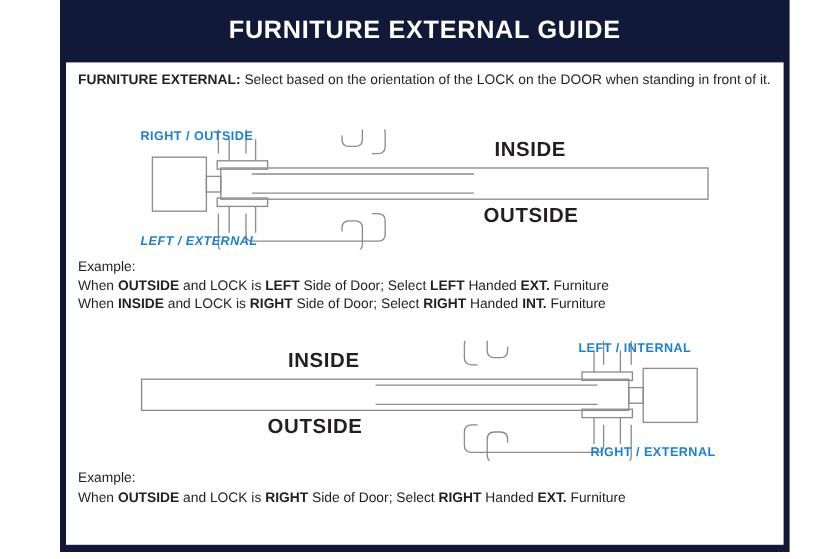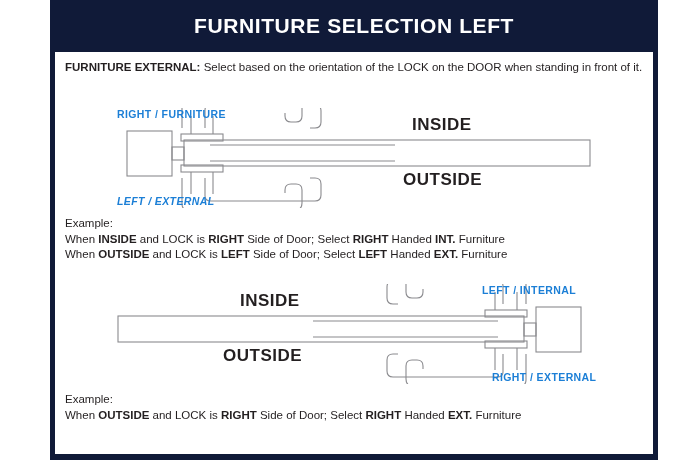--- a/index.html
+++ b/index.html
@@ -120,21 +120,21 @@
   .example .ln { white-space: nowrap; }
 </style>
 </head>
 <body>
 
 <div class="page">
 
   <div class="frame">
 
     <div class="title-bar">
-      <div class="title-text">FURNITURE SELECTION LEFT</div>
+      <div class="title-text">FURNITURE EXTERNAL GUIDE</div>
     </div>
 
     <div class="card">
 
       <div class="intro">
         <b>FURNITURE EXTERNAL:</b>
         <span>Select based on the orientation of the LOCK on the DOOR when standing in front of it.</span>
       </div>
 
       <div class="diagram" id="diagram-1">
@@ -164,31 +164,31 @@
             <path d="M 127 20 L 127 -6 Q 127 -12 133 -12 L 240 -12 Q 247 -12 247 -5 L 247 8 Q 247 14 241 14 L 236 14 Q 230 14 230 8 L 230 5"></path>
 
             <path d="M 150 20 L 150 2 Q 150 -3 156 -3 L 260 -3 Q 266 -3 266 3 L 266 14 Q 266 20 260 20 L 255 20"></path>
 
             <path d="M 127 70 L 127 96 Q 127 102 133 102 L 240 102 Q 247 102 247 95 L 247 82 Q 247 76 241 76 L 236 76 Q 230 76 230 82 L 230 85"></path>
 
             <path d="M 150 70 L 150 88 Q 150 93 156 93 L 260 93 Q 266 93 266 87 L 266 76 Q 266 70 260 70 L 255 70"></path>
           </g>
         </svg>
 
-        <div class="blue-label" style="left:62px; top:0px;">RIGHT / FURNITURE</div>
+        <div class="blue-label" style="left:62px; top:0px;">RIGHT / OUTSIDE</div>
         <div class="blue-label" style="left:62px; top:87px;font-style:italic;">LEFT / EXTERNAL</div>
 
         <div class="side-label" style="left:357px; top:7px;">INSIDE</div>
         <div class="side-label" style="left:348px; top:62px;">OUTSIDE</div>
       </div>
 
       <div class="example" id="example-1">
         <div class="ex-head">Example:</div>
+        <div class="ln"><span>When </span><b>OUTSIDE</b><span> and LOCK is </span><b>LEFT</b><span> Side of Door;   Select </span><b>LEFT</b><span> Handed </span><b>EXT.</b><span> Furniture</span></div>
         <div class="ln"><span>When </span><b>INSIDE</b><span> and LOCK is </span><b>RIGHT</b><span> Side of Door;  Select </span><b>RIGHT</b><span> Handed </span><b>INT.</b><span> Furniture</span></div>
-        <div class="ln"><span>When </span><b>OUTSIDE</b><span> and LOCK is </span><b>LEFT</b><span> Side of Door;   Select </span><b>LEFT</b><span> Handed </span><b>EXT.</b><span> Furniture</span></div>
       </div>
 
       <div class="diagram" id="diagram-2">
 
         <svg width="598" height="100" viewBox="0 0 598 100">
           <g fill="none" stroke="#8a8a8e" stroke-width="1.1" transform="translate(598,0) scale(-1,1)">
 
             <rect x="72" y="23" width="45" height="45"></rect>
 
             <rect x="117" y="39" width="12" height="13"></rect>

